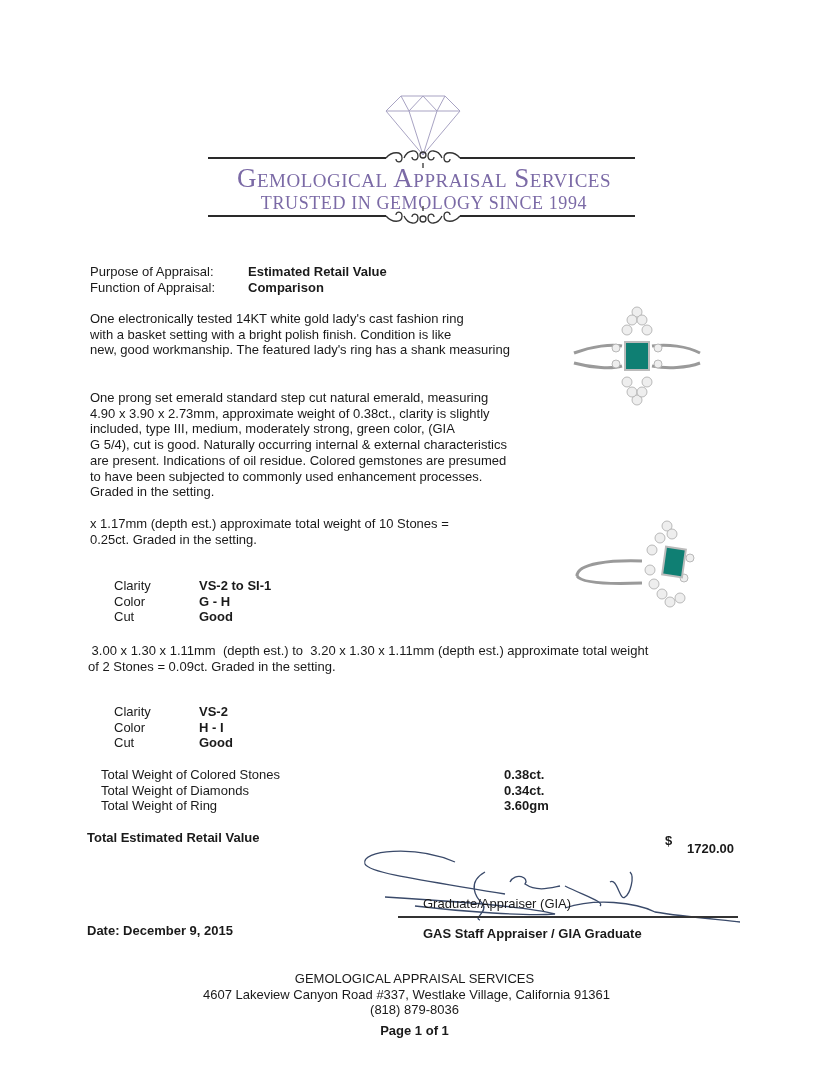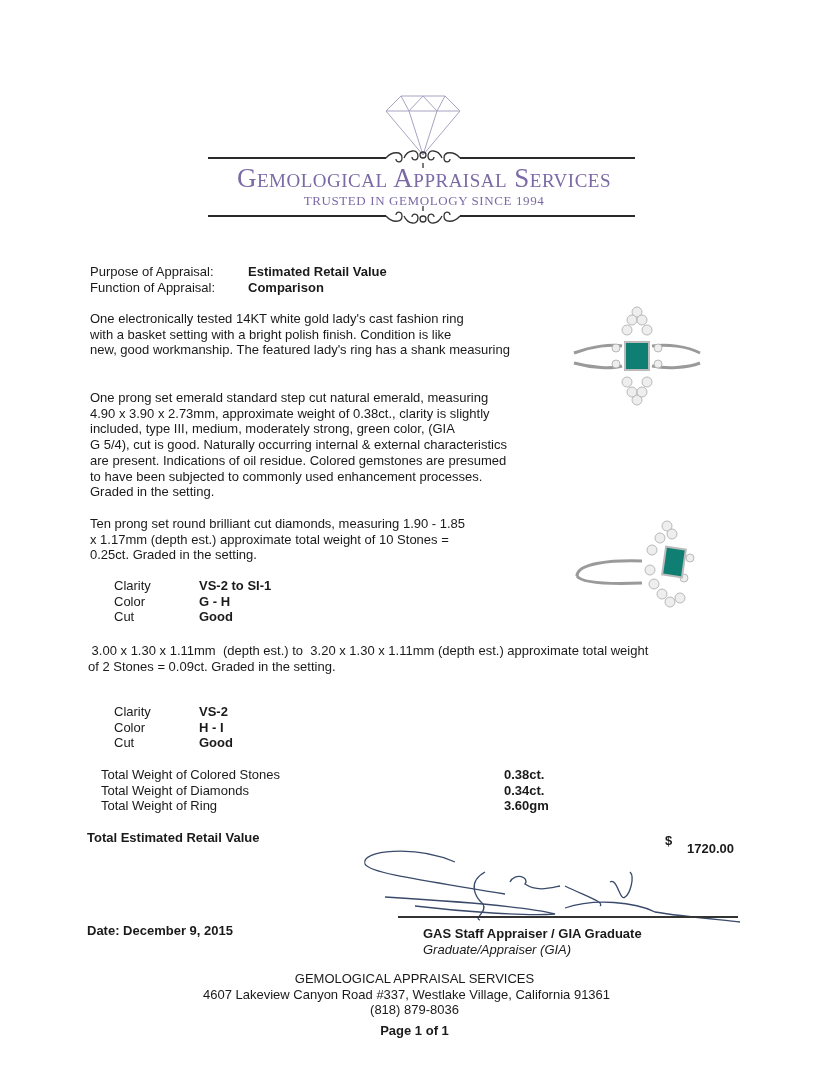--- a/index.html
+++ b/index.html
@@ -10,21 +10,21 @@
   .b { font-weight: bold; }
 
   
   #logo-diamond { left: 383px; top: 93px; }
   .logo-line { position: absolute; height: 1.5px; background: #2a2a2a; }
   .scroll { position: absolute; }
   #logo-title { left: 208px; top: 163px; width: 432px; text-align: center;
      font-family: "Liberation Serif", serif; font-size: 27px; letter-spacing: 0.5px;
      color: #7b6aa6; white-space: nowrap; font-variant: small-caps; }
   #logo-sub { left: 208px; top: 193px; width: 432px; text-align: center;
-     font-family: "Liberation Serif", serif; font-size: 13px; letter-spacing: 0.6px;
+     font-family: "Liberation Serif", serif; font-size: 18px; letter-spacing: 0.6px;
      color: #7b6aa6; white-space: nowrap; }
 
   .photo { position: absolute; }
 
   .sig { position: absolute; left: 355px; top: 842px; }
   .sig-line { position: absolute; left: 398px; top: 916px; width: 340px; height: 1.5px; background: #333; }
 </style>
 </head>
 <body>
 
@@ -80,21 +80,20 @@
   <div class="txt">One prong set emerald standard step cut natural emerald, measuring</div>
   <div class="txt">4.90 x 3.90 x 2.73mm, approximate weight of 0.38ct., clarity is slightly</div>
   <div class="txt">included, type III, medium, moderately strong, green color, (GIA</div>
   <div class="txt">G 5/4), cut is good. Naturally occurring internal &amp; external characteristics</div>
   <div class="txt">are present. Indications of oil residue. Colored gemstones are presumed</div>
   <div class="txt">to have been subjected to commonly used enhancement processes.</div>
   <div class="txt">Graded in the setting.</div>
 </div>
 
 <div class="abs" style="left:90px;top:516px;">
-  <div class="txt">Ten prong set round brilliant cut diamonds, measuring 1.90 - 1.85</div>
   <div class="txt">x 1.17mm (depth est.) approximate total weight of 10 Stones =</div>
   <div class="txt">0.25ct. Graded in the setting.</div>
 </div>
 <div class="abs" style="left:114px;top:578px;">
   <div style="display:flex;">
     <span class="txt" style="width:85px;">Clarity</span>
     <span class="txt b">VS-2 to SI-1</span>
   </div>
   <div style="display:flex;">
     <span class="txt" style="width:85px;">Color</span>
@@ -152,21 +151,21 @@
     <path d="M210,44 C230,54 250,60 245,64"></path>
     <path d="M255,40 C262,35 265,60 270,55 C275,52 280,35 275,30"></path>
     <path d="M30,55 C80,58 170,64 200,72 C170,74 110,70 60,64"></path>
     <path d="M210,66 C240,56 280,60 300,70 C330,75 370,78 385,80"></path>
   </g>
 </svg>
 <div class="sig-line"></div>
 
 <div class="abs txt b" style="left:87px;top:923px;">Date: December 9, 2015</div>
 <div class="abs txt b" style="left:423px;top:926px;">GAS Staff Appraiser / GIA Graduate</div>
-<div class="abs txt" style="left:423px;top:942px;font-style:italic;text-align:center;">Graduate/Appraiser (GIA)</div>
+<div class="abs txt" style="left:423px;top:896px;text-align:center;">Graduate/Appraiser (GIA)</div>
 
 <div class="abs" style="left:0;top:971px;width:829px;text-align:center;">
   <div class="txt">GEMOLOGICAL APPRAISAL SERVICES</div>
   <div class="txt" style="margin-left:-16px;">4607 Lakeview Canyon Road #337, Westlake Village, California 91361</div>
   <div class="txt">(818) 879-8036</div>
   <div class="txt b" style="margin-top:5px;">Page 1 of 1</div>
 </div>
 
 <svg class="photo" style="left:572px;top:306px;" width="130" height="100" viewBox="0 0 130 100">
   <g fill="none" stroke="#9a9a9a" stroke-width="3">

